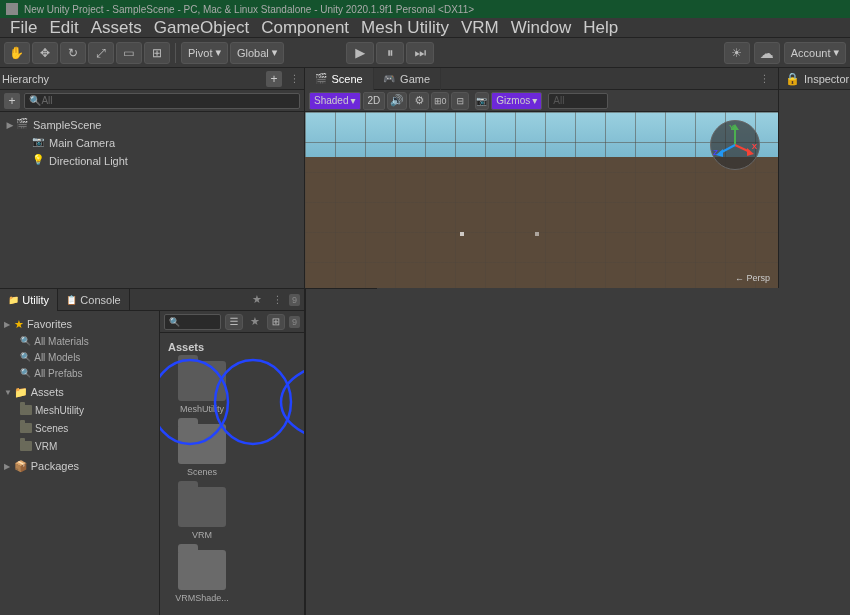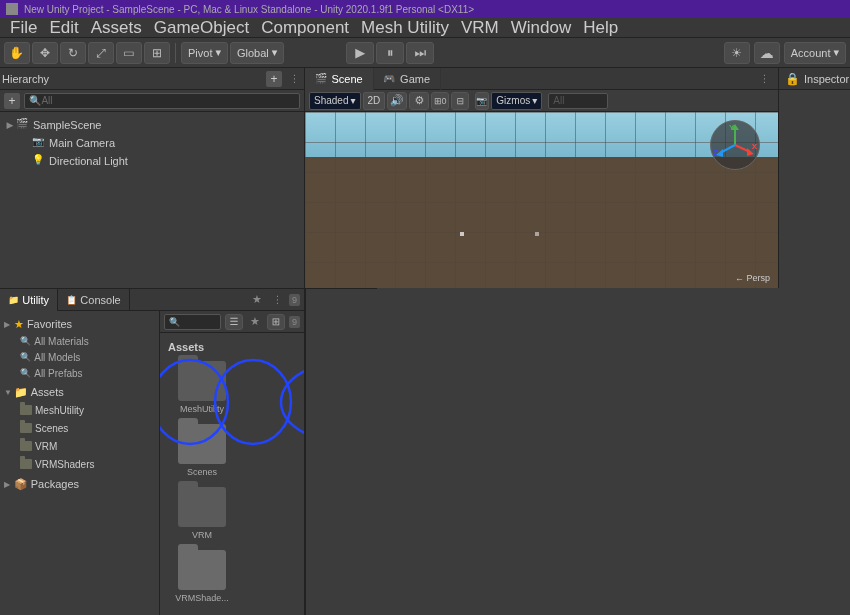--- a/index.html
+++ b/index.html
@@ -9,21 +9,21 @@
       overflow: hidden;
       font-family: Arial, sans-serif;
       font-size: 11px;
       background: #3c3c3c;
       color: #ddd;
     }
 
     
     #title-bar {
       height: 18px;
-      background: #4c1d95;
+      background: #14532d;
       display: flex;
       align-items: center;
       padding: 0 6px;
       font-size: 10px;
       color: #aaa;
     }
     #title-bar .unity-icon {
       width: 12px; height: 12px;
       background: #888;
       margin-right: 6px;
@@ -265,21 +265,21 @@
       background: #3c3c3c;
       display: flex;
       align-items: center;
       padding: 0 4px;
       gap: 2px;
       border-bottom: 1px solid #222;
       font-size: 10px;
     }
     .scene-dropdown {
       height: 18px;
-      background: #0f172a;
+      background: #6d28d9;
       border: 1px solid #555;
       border-radius: 2px;
       padding: 0 4px;
       color: #ccc;
       display: flex;
       align-items: center;
       cursor: pointer;
       gap: 2px;
       font-size: 10px;
     }
@@ -803,24 +803,20 @@
                 <span>MeshUtility</span>
               </div>
               <div class="sidebar-folder">
                 <div class="folder-sm"></div>
                 <span>Scenes</span>
               </div>
               <div class="sidebar-folder">
                 <div class="folder-sm"></div>
                 <span>VRM</span>
               </div>
-              <div class="sidebar-folder">
-                <div class="folder-sm"></div>
-                <span>VRMShaders</span>
-              </div>
             </div>
           </div>
 
           <div class="sidebar-section">
             <div class="sidebar-section-header">
               <span class="arrow">▶</span>
               <span>📦</span>
               <span style="margin-left:3px;">Packages</span>
             </div>
           </div>

